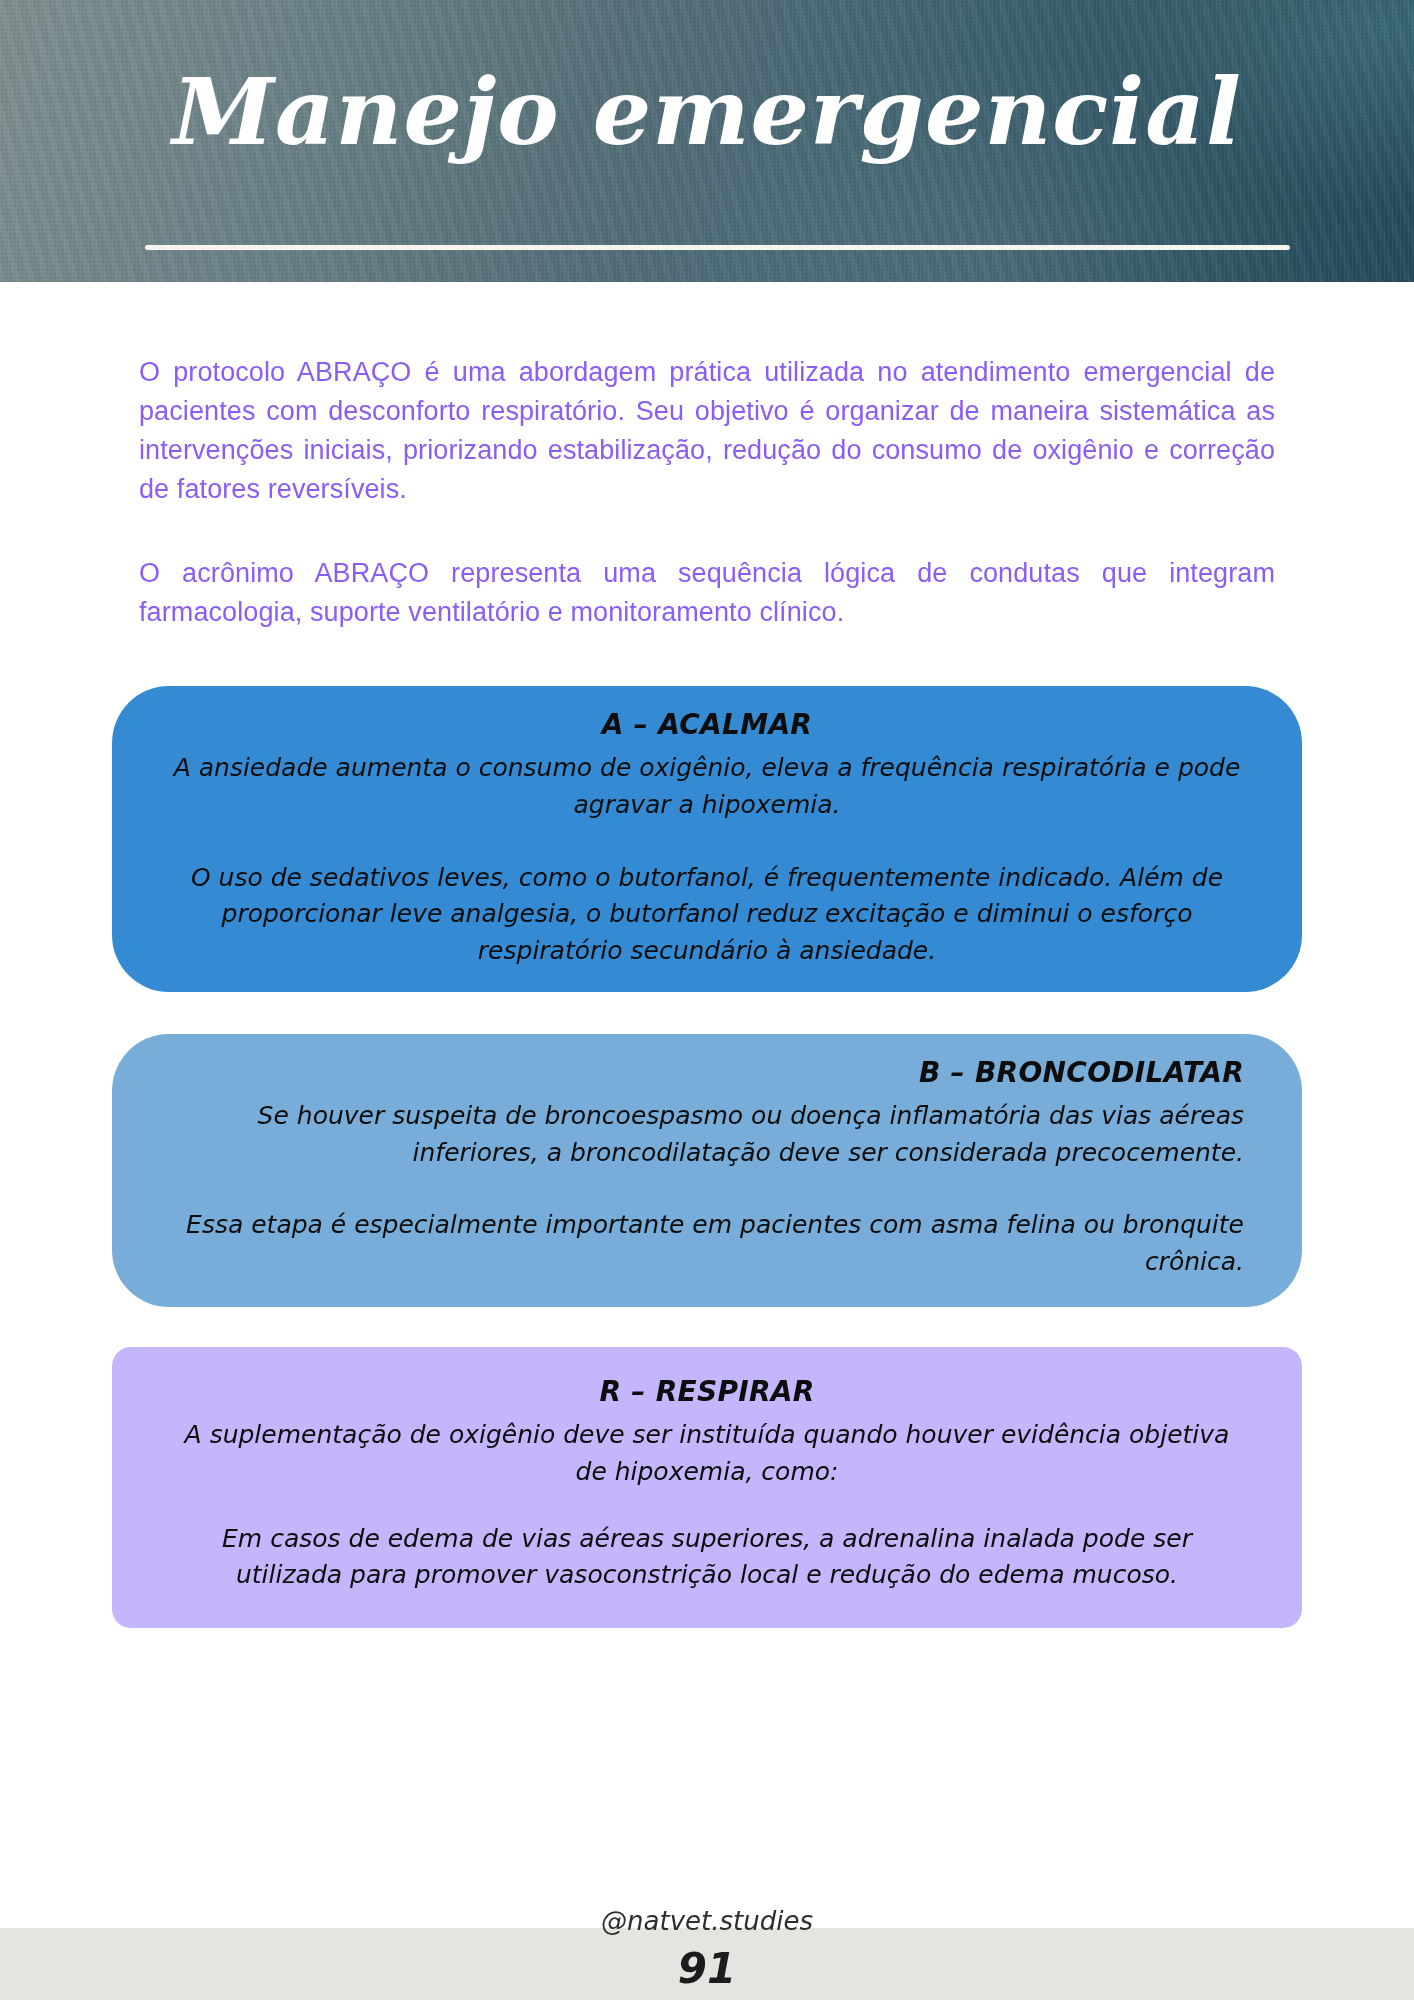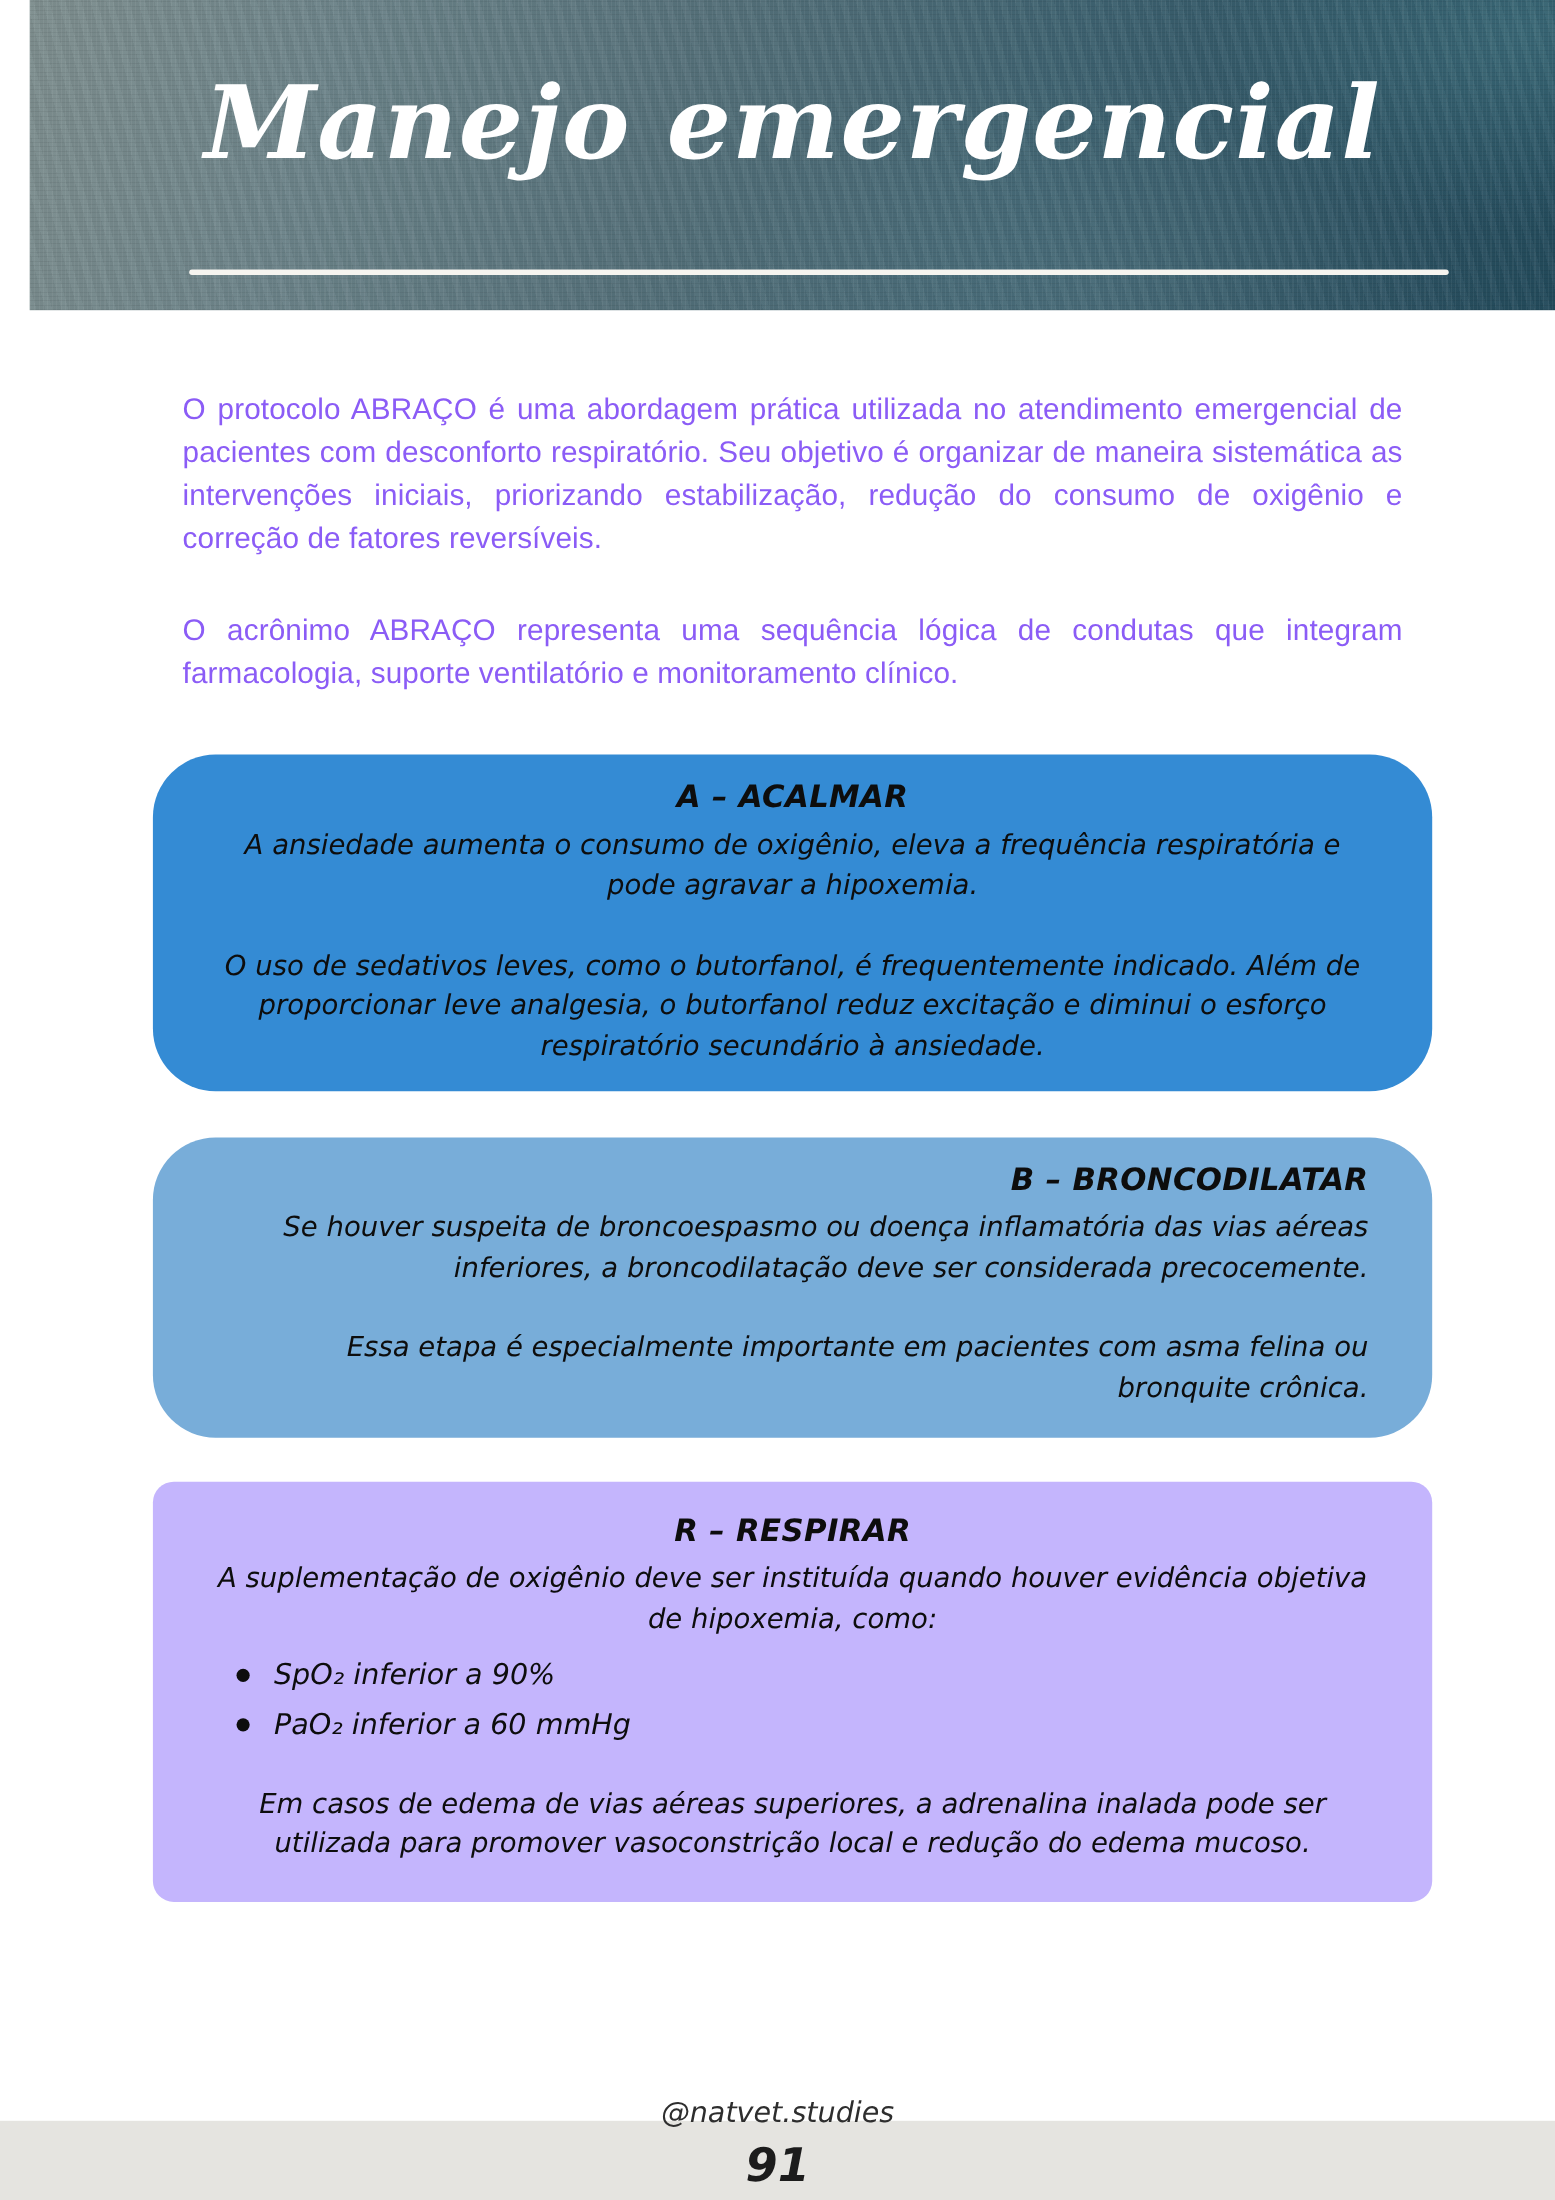--- a/index.html
+++ b/index.html
@@ -5,21 +5,20 @@
   * { margin: 0; padding: 0; box-sizing: border-box; }
   html, body { background: #ffffff; }
   .page {
     position: relative;
     width: 1414px;
     height: 2000px;
     margin: 0 auto;
     background: #ffffff;
     overflow: hidden;
     font-family: "Liberation Sans", sans-serif;
-    padding-left: 27px;
   }
 
   
   .header {
     position: relative;
     width: 100%;
     height: 282px;
     background:
       radial-gradient(420px 260px at 98% 10%, rgba(90,150,160,0.35), rgba(90,150,160,0) 70%),
       radial-gradient(500px 300px at 70% 95%, rgba(140,170,175,0.18), rgba(140,170,175,0) 70%),
@@ -180,30 +179,20 @@
 
     <section class="card card-b" style="background-color: rgb(120, 173, 217);">
       <h2>B – BRONCODILATAR</h2>
       <p>Se houver suspeita de broncoespasmo ou doença inflamatória das vias aéreas inferiores, a broncodilatação deve ser considerada precocemente.</p>
       <p>Essa etapa é especialmente importante em pacientes com asma felina ou bronquite crônica.</p>
     </section>
 
     <section class="card card-r" style="background-color: #c4b5fd; border-radius: 19px;">
       <h2>R – RESPIRAR</h2>
       <p>A suplementação de oxigênio deve ser instituída quando houver evidência objetiva de hipoxemia, como:</p>
-      <ul class="bullet-list">
-        <li>
-          <span class="bullet-dot"></span>
-          <span>SpO₂ inferior a 90%</span>
-        </li>
-        <li>
-          <span class="bullet-dot"></span>
-          <span>PaO₂ inferior a 60 mmHg</span>
-        </li>
-      </ul>
       <p class="after-bullets">Em casos de edema de vias aéreas superiores, a adrenalina inalada pode ser utilizada para promover vasoconstrição local e redução do edema mucoso.</p>
     </section>
 
   </main>
 
   <div class="footer-band"></div>
   <div class="footer-handle">@natvet.studies</div>
   <div class="footer-page-number">91</div>
 
 </div>

